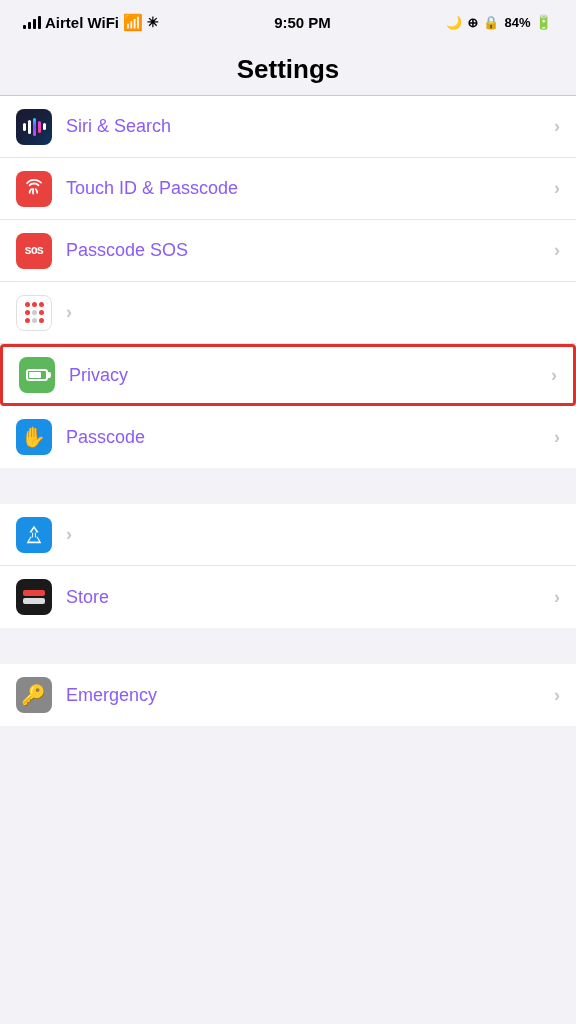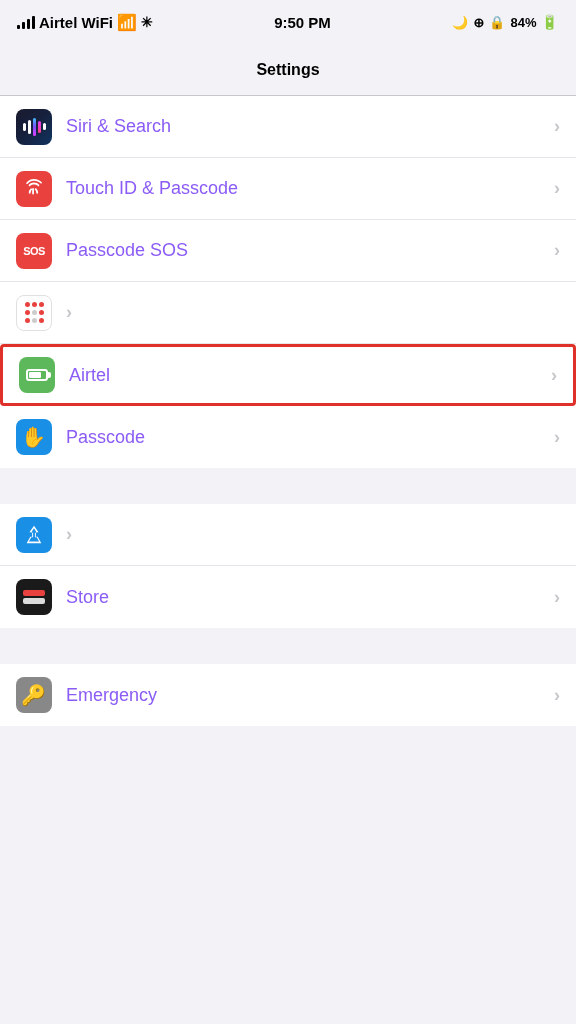--- a/index.html
+++ b/index.html
@@ -12,21 +12,21 @@
       overflow-x: hidden;
     }
 
     
     .status-bar {
       height: 44px;
       background: #f2f2f7;
       display: flex;
       align-items: center;
       justify-content: space-between;
-      padding: 0 17px;
+      padding: 0 23px;
       font-size: 15px;
       font-weight: 600;
     }
     .status-left { display: flex; align-items: center; gap: 4px; }
     .status-center { font-weight: 600; font-size: 15px; }
     .status-right { display: flex; align-items: center; gap: 5px; font-size: 13px; font-weight: 600; }
 
     
     .signal-bars { display: flex; align-items: flex-end; gap: 2px; }
     .signal-bars span {
@@ -38,21 +38,21 @@
     
     .nav-bar {
       height: 52px;
       background: #f2f2f7;
       display: flex;
       align-items: center;
       justify-content: center;
       border-bottom: 1px solid #c8c8cc;
     }
     .nav-title {
-      font-size: 16px;
+      font-size: 26px;
       font-weight: 700;
       color: #000;
     }
 
     
     .settings-section {
       background: #fff;
       margin: 0;
     }
     .settings-section + .settings-section {
@@ -83,20 +83,21 @@
     .item-icon {
       width: 36px;
       height: 36px;
       border-radius: 8px;
       margin-right: 14px;
       display: flex;
       align-items: center;
       justify-content: center;
       flex-shrink: 0;
       font-size: 20px;
+      font-family: Liberation Mono, monospace;
     }
 
     .item-label {
       flex: 1;
       font-size: 18px;
       color: #8b5cf6;
     }
 
     .chevron {
       color: #c7c7cc;
@@ -285,21 +286,21 @@
   </div>
 
   <div class="settings-item highlighted" style="background:#fff;">
     <div class="item-icon icon-battery">
       <div class="battery-list-icon">
         <div class="battery-rect">
           <div class="battery-fill"></div>
         </div>
       </div>
     </div>
-    <span class="item-label">Airtel</span>
+    <span class="item-label">Privacy</span>
     <span class="chevron">›</span>
   </div>
 
   <div class="settings-item">
     <div class="item-icon icon-privacy">
       <span class="privacy-hand">✋</span>
     </div>
     <span class="item-label">Passcode</span>
     <span class="chevron">›</span>
   </div>

